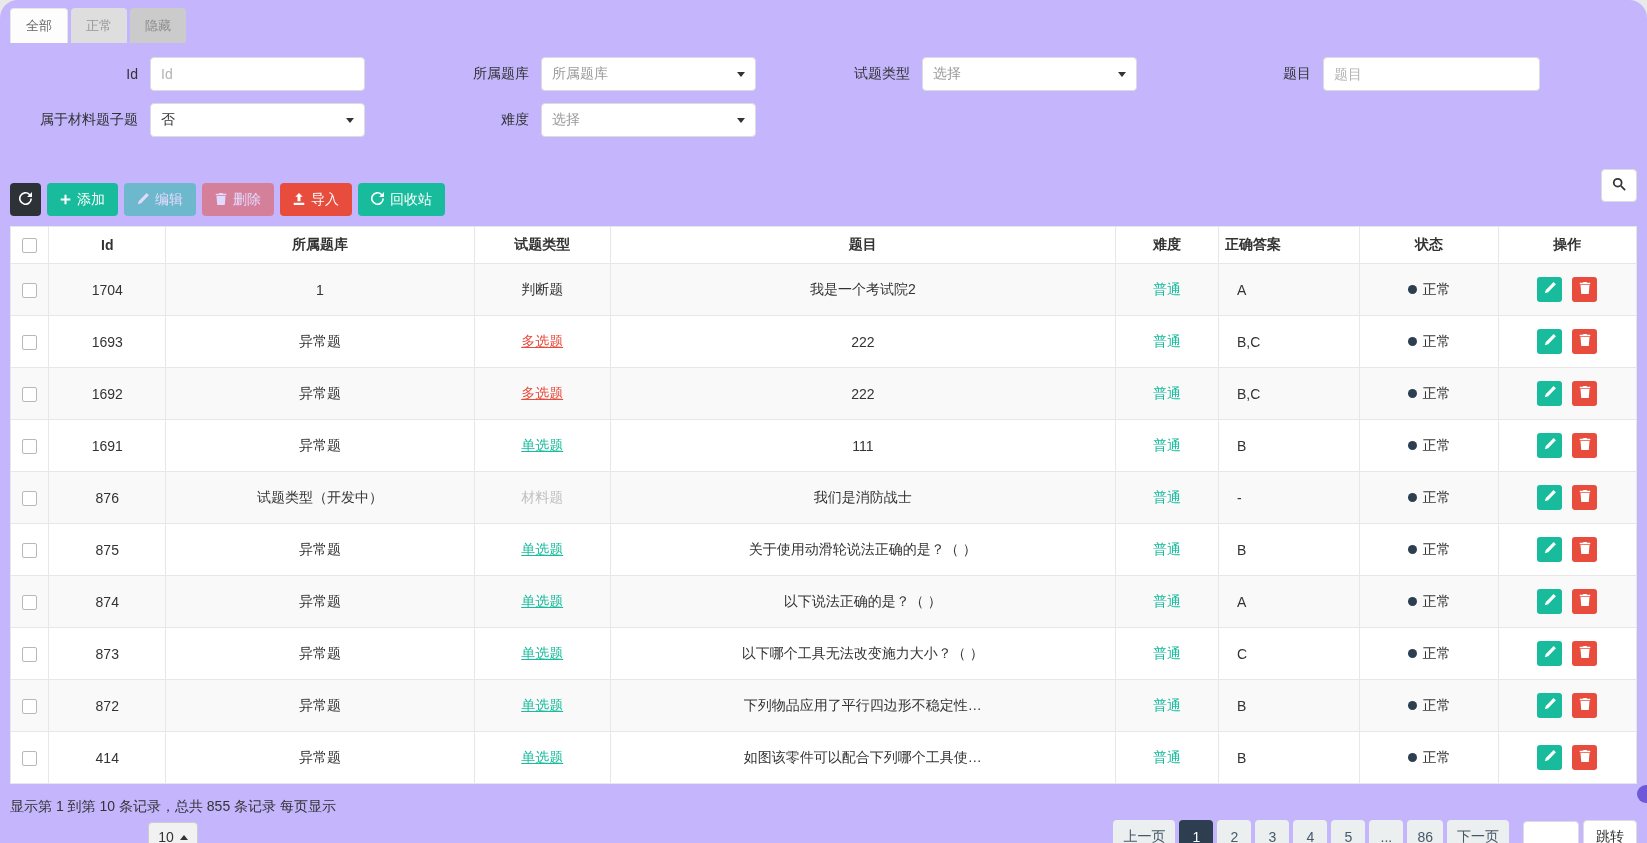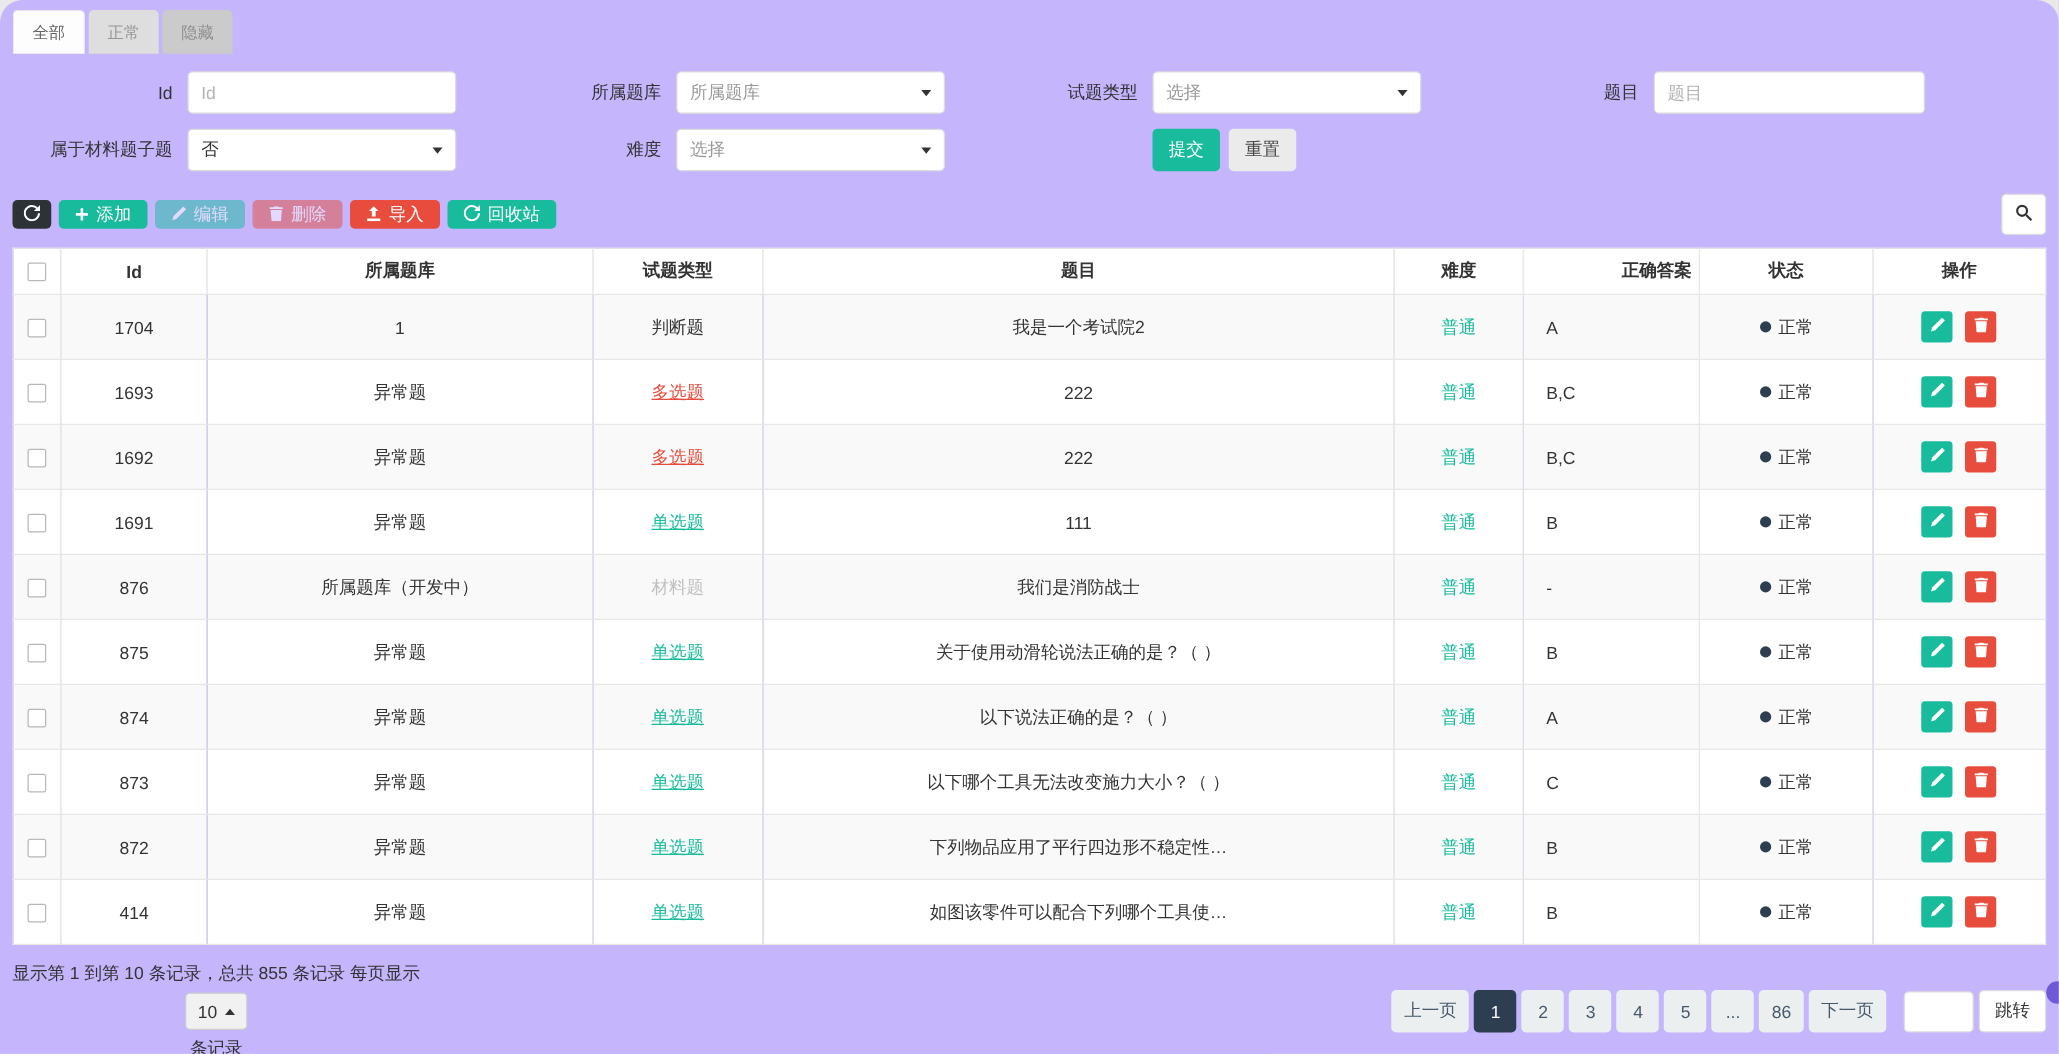--- a/index.html
+++ b/index.html
@@ -90,21 +90,21 @@
   }
   .btn-teal { background: #18bc9c; color: #fff; }
   .btn-red { background: #e74c3c; color: #fff; }
   .btn-gray { background: #ebebeb; color: #444; }
   .btn.disabled { opacity: 0.5; cursor: default; }
   .btn-dark { background: #2d3237; color: #fff; padding: 0 9px; }
   .btn svg { flex: 0 0 auto; }
 
   
   .toolbar { display: flex; gap: 6px; padding: 6px 10px 10px 10px; align-items: center; }
-  .toolbar .btn { height: 23px; }
+  .toolbar .btn { height: 33px; margin-top: 28px; }
   .search-btn {
     margin-left: auto;
     width: 36px; height: 33px;
     background: #fff; border: 1px solid #ddd; border-radius: 4px;
     display: inline-flex; align-items: center; justify-content: center;
     cursor: pointer;
   }
 
   
   .table-wrap { padding: 0 10px; }
@@ -221,24 +221,20 @@
       <span class="sel-text">否</span>
       <span class="caret-down"></span>
     </div>
 
     <div class="f-label">难度</div>
     <div class="select">
       <span class="sel-text placeholder">选择</span>
       <span class="caret-down"></span>
     </div>
 
-    <div class="filter-buttons gc6">
-      <button class="btn btn-teal">提交</button>
-      <button class="btn btn-gray">重置</button>
-    </div>
   </div>
 
   <div class="toolbar">
     <button class="btn btn-dark">
       <span>
         <svg width="13" height="13" viewBox="0 0 16 16" fill="currentColor">
             <path d="M13.65 2.35A8 8 0 1 0 16 8h-2a6 6 0 1 1-1.76-4.24L10 6h6V0l-2.35 2.35z"></path>
           </svg>
       </span>
     </button>
@@ -285,21 +281,21 @@
   <div class="table-wrap">
     <table>
       <thead>
         <tr>
           <th class="col-check"><input type="checkbox" style=""></th>
           <th class="col-id">Id</th>
           <th class="col-bank">所属题库</th>
           <th class="col-type">试题类型</th>
           <th class="col-title">题目</th>
           <th class="col-diff">难度</th>
-          <th class="col-answer" style="text-align:right;padding-left:6px">正确答案</th>
+          <th class="col-answer" style="text-align:left;padding-left:6px">正确答案</th>
           <th class="col-status">状态</th>
           <th class="col-actions">操作</th>
         </tr>
       </thead>
       <tbody>
           <tr>
     <td class="col-check"><input type="checkbox" style=""></td>
     <td class="col-id">1704</td>
     <td class="col-bank">1</td>
     <td class="col-type"><span class="type-plain">判断题</span></td>
@@ -402,21 +398,21 @@
       <button class="icon-btn del">
         <span><svg width="12" height="12" viewBox="0 0 16 16" fill="currentColor">
                     <path d="M6 0h4l1 1h4v2H1V1h4zM2 4h12l-1 12H3z"></path>
                   </svg></span>
       </button>
     </td>
   </tr>
           <tr>
     <td class="col-check"><input type="checkbox" style=""></td>
     <td class="col-id">876</td>
-    <td class="col-bank">所属题库（开发中）</td>
+    <td class="col-bank">试题类型（开发中）</td>
     <td class="col-type"><span class="type-muted">材料题</span></td>
     <td class="col-title">我们是消防战士</td>
     <td class="col-diff"><span class="diff-link">普通</span></td>
     <td class="col-answer">-</td>
     <td class="col-status">
       <span class="status-wrap">
         <i class="dot"></i>
         <span>正常</span>
       </span>
     </td>

